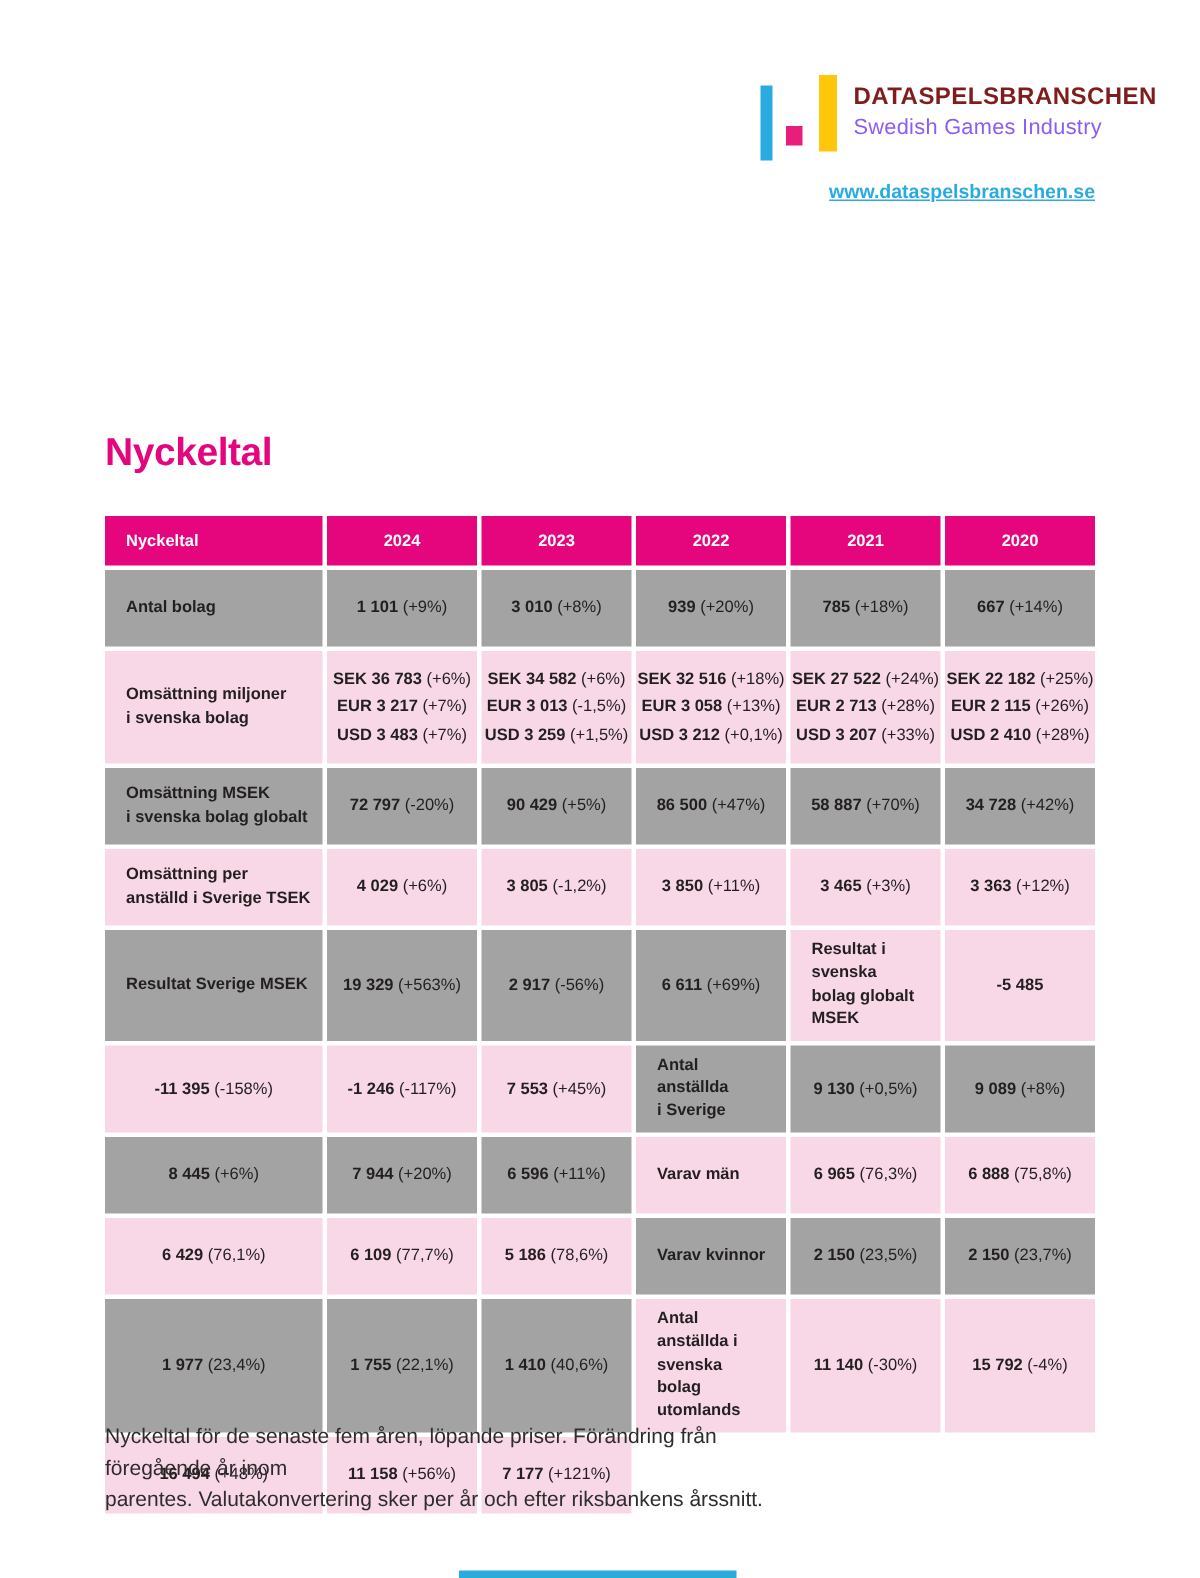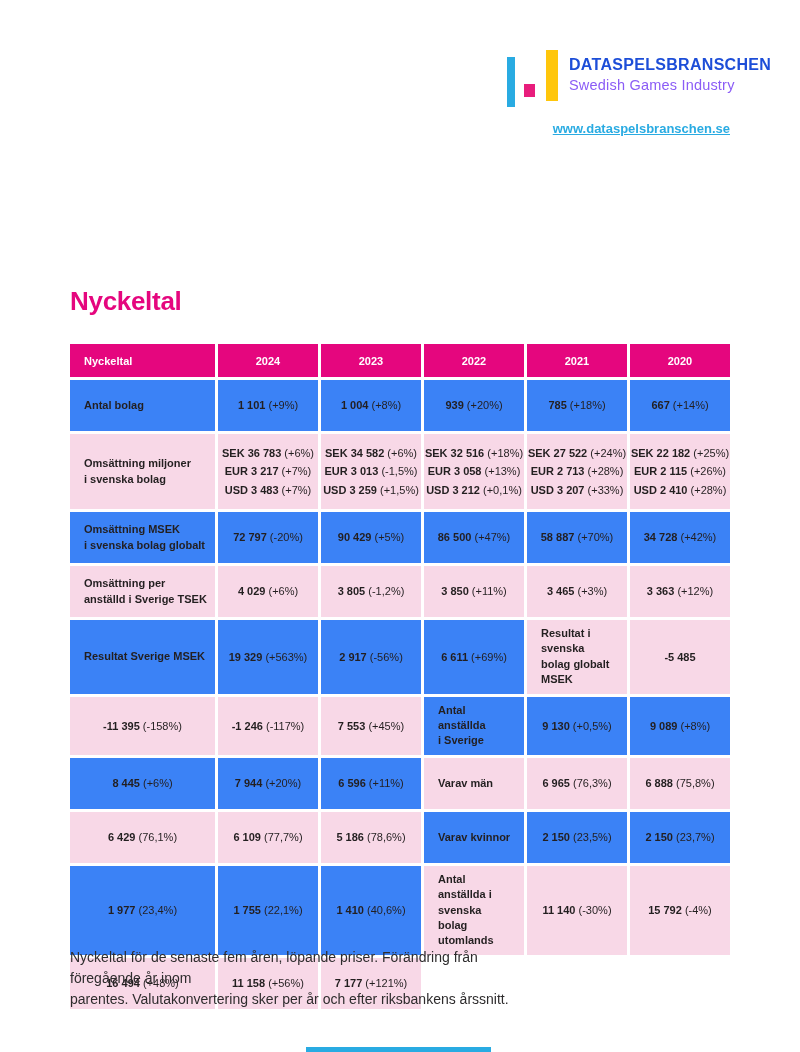--- a/index.html
+++ b/index.html
@@ -6,38 +6,38 @@
   html,body { background:#fff; }
   body { font-family:"Liberation Sans","DejaVu Sans",sans-serif; color:#231F20; }
   .page { position:relative; width:800px; height:1052px; background:#fff; overflow:hidden; }
 
   
   .logo-mark { position:absolute; }
   .logo-blue   { left:507px; top:57px; width:8px;  height:50px; background:#29ABE2; }
   .logo-magenta{ left:524px; top:84px; width:11px; height:13px; background:#E81D7C; }
   .logo-yellow { left:546px; top:50px; width:12px; height:51px; background:#FFC60B; }
   .logo-text { position:absolute; left:569px; top:56px; width:165px; }
-  .logo-title { font-size:16px; font-weight:600; letter-spacing:0.3px; color:#1d4ed8; white-space:nowrap; }
+  .logo-title { font-size:16px; font-weight:600; letter-spacing:0.3px; color:#7f1d1d; white-space:nowrap; }
   .logo-sub   { font-size:14.5px; font-weight:400; letter-spacing:0.2px; color:#8b5cf6; margin-top:3px; white-space:nowrap; }
   .site-link-wrap { position:absolute; top:119px; right:70px; text-align:center; }
   .site-link { font-size:13px; font-weight:700; color:#29ABE2; text-decoration:underline; }
 
   
   .heading { position:absolute; left:70px; top:286px; font-size:26px; font-weight:800; color:#E5067E; letter-spacing:-0.3px; }
 
   
   .kf-table { position:absolute; left:70px; top:344px; width:660px;
               display:grid; grid-template-columns:145px repeat(5,1fr); gap:3px; background:#fff; }
   .th { background:#E5067E; color:#fff; font-size:11px; font-weight:700; height:33px;
         display:flex; align-items:center; justify-content:center; }
   .th.first { justify-content:flex-start; padding-left:14px; }
   .cell { min-height:51px; display:flex; flex-direction:column; justify-content:center; align-items:center;
           font-size:11px; line-height:1.65; }
   .cell.tall { min-height:75px; }
-  .cell.light { background:#3b82f6; }
+  .cell.light { background:#a3a3a3; }
   .cell.pink  { background:#F8D8E7; }
   .cell.label-cell { align-items:flex-start; padding:6px 8px 6px 14px; font-weight:700; line-height:1.4; text-align:left; }
   .vnum { font-weight:700; }
   .vpct { font-weight:400; }
 
   
   .footnote { position:absolute; left:70px; top:947px; width:470px; font-size:14px; line-height:1.5; color:#2E2C2D; }
 
   
   .bottom-bar { position:absolute; left:306px; top:1047px; width:185px; height:5px; background:#29ABE2; }
@@ -67,21 +67,21 @@
       <div class="th">2022</div>
       <div class="th">2021</div>
       <div class="th">2020</div>
       <div class="cell label-cell light">
         <div>Antal bolag</div>
       </div>
       <div class="cell light">
         <div><span class="vnum">1 101</span><span class="vpct"> (+9%)</span></div>
       </div>
       <div class="cell light">
-        <div><span class="vnum">1 004</span><span class="vpct"> (+8%)</span></div>
+        <div><span class="vnum">3 010</span><span class="vpct"> (+8%)</span></div>
       </div>
       <div class="cell light">
         <div><span class="vnum">939</span><span class="vpct"> (+20%)</span></div>
       </div>
       <div class="cell light">
         <div><span class="vnum">785</span><span class="vpct"> (+18%)</span></div>
       </div>
       <div class="cell light">
         <div><span class="vnum">667</span><span class="vpct"> (+14%)</span></div>
       </div>

